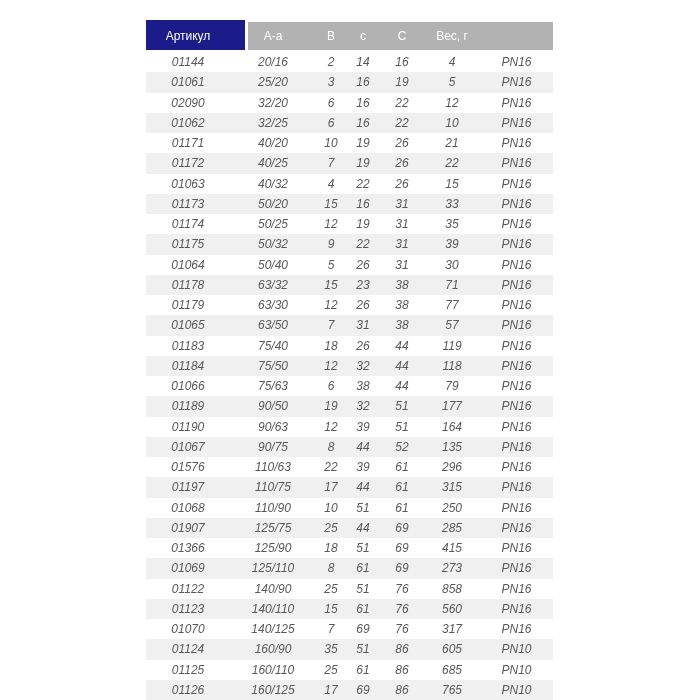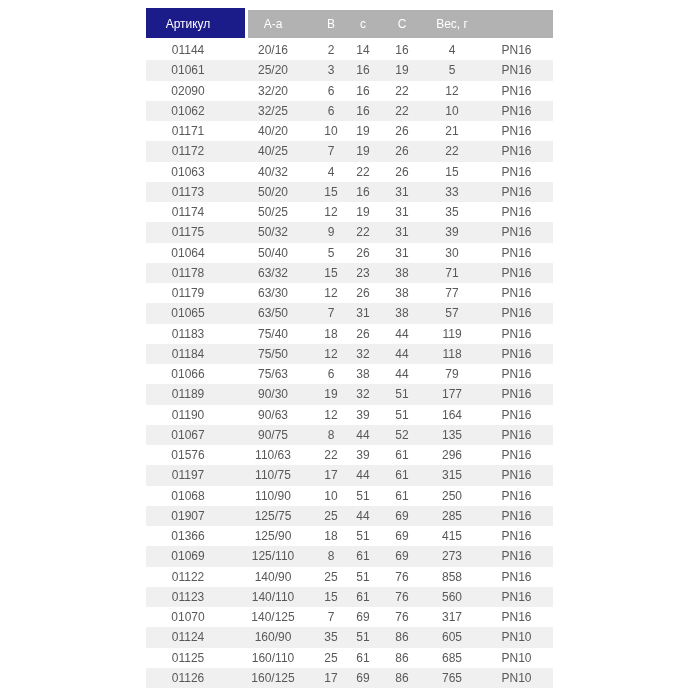--- a/index.html
+++ b/index.html
@@ -4,21 +4,21 @@
 <style>
   html, body {
     margin: 0; padding: 0;
     width: 700px; height: 700px;
     background: #ffffff;
     overflow: hidden;
     font-family: "Liberation Sans", sans-serif;
   }
   .table-wrap {
     position: absolute;
-    left: 146px; top: 8px;
+    left: 146px; top: 20px;
     width: 407px;
   }
   
   .thead { position: relative; height: 32px; }
   .th-blue {
     position: absolute; left: 0; top: 0;
     width: 99px; height: 30px;
     background: #1b1b8a;
   }
   .th-gray {
@@ -38,20 +38,21 @@
     text-align: center;
     white-space: nowrap;
     overflow: hidden;
   }
   
   .tbody .tr {
     display: grid;
     grid-template-columns: 84px 86px 30px 34px 44px 56px 73px;
     height: 20.25px;
     background: #ffffff;
+    font-style: italic;
   }
   .tbody .tr:nth-child(even) { background: #f0f0f0; }
   .tbody .td {
     font-size: 12px;
     line-height: 20.25px;
     text-align: center;
     color: #595959;
     white-space: nowrap;
     overflow: hidden;
   }
@@ -221,21 +222,21 @@
         <div class="td">01066</div>
         <div class="td">75/63</div>
         <div class="td">6</div>
         <div class="td">38</div>
         <div class="td">44</div>
         <div class="td">79</div>
         <div class="td">PN16</div>
       </div>
       <div class="tr">
         <div class="td">01189</div>
-        <div class="td">90/30</div>
+        <div class="td">90/50</div>
         <div class="td">19</div>
         <div class="td">32</div>
         <div class="td">51</div>
         <div class="td">177</div>
         <div class="td">PN16</div>
       </div>
       <div class="tr">
         <div class="td">01190</div>
         <div class="td">90/63</div>
         <div class="td">12</div>

